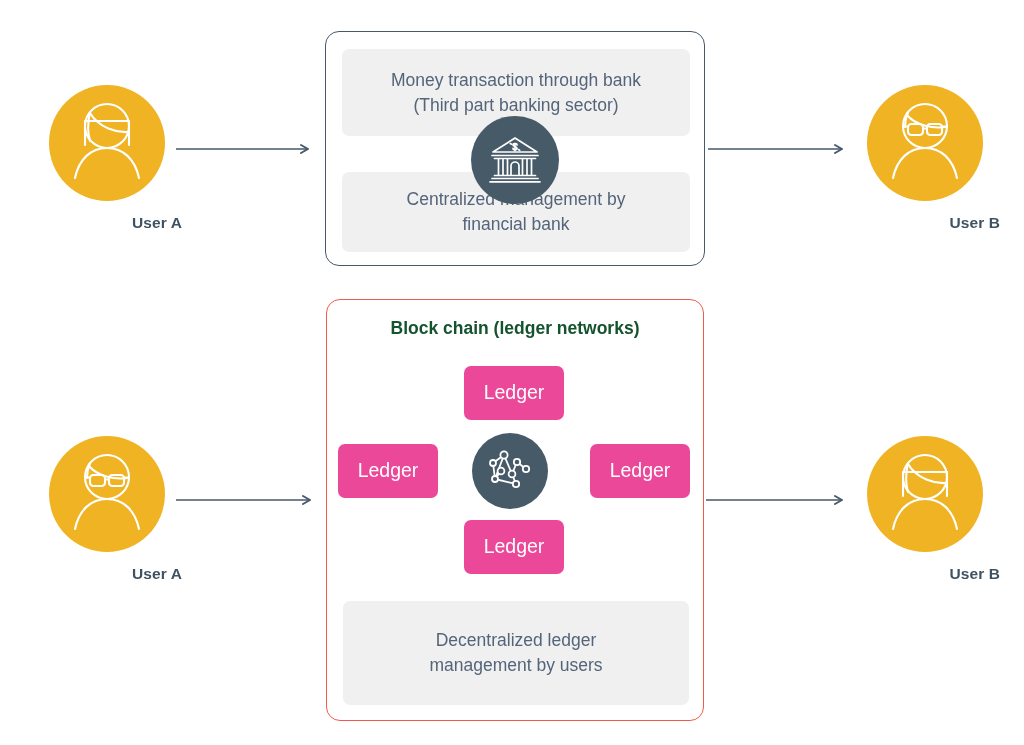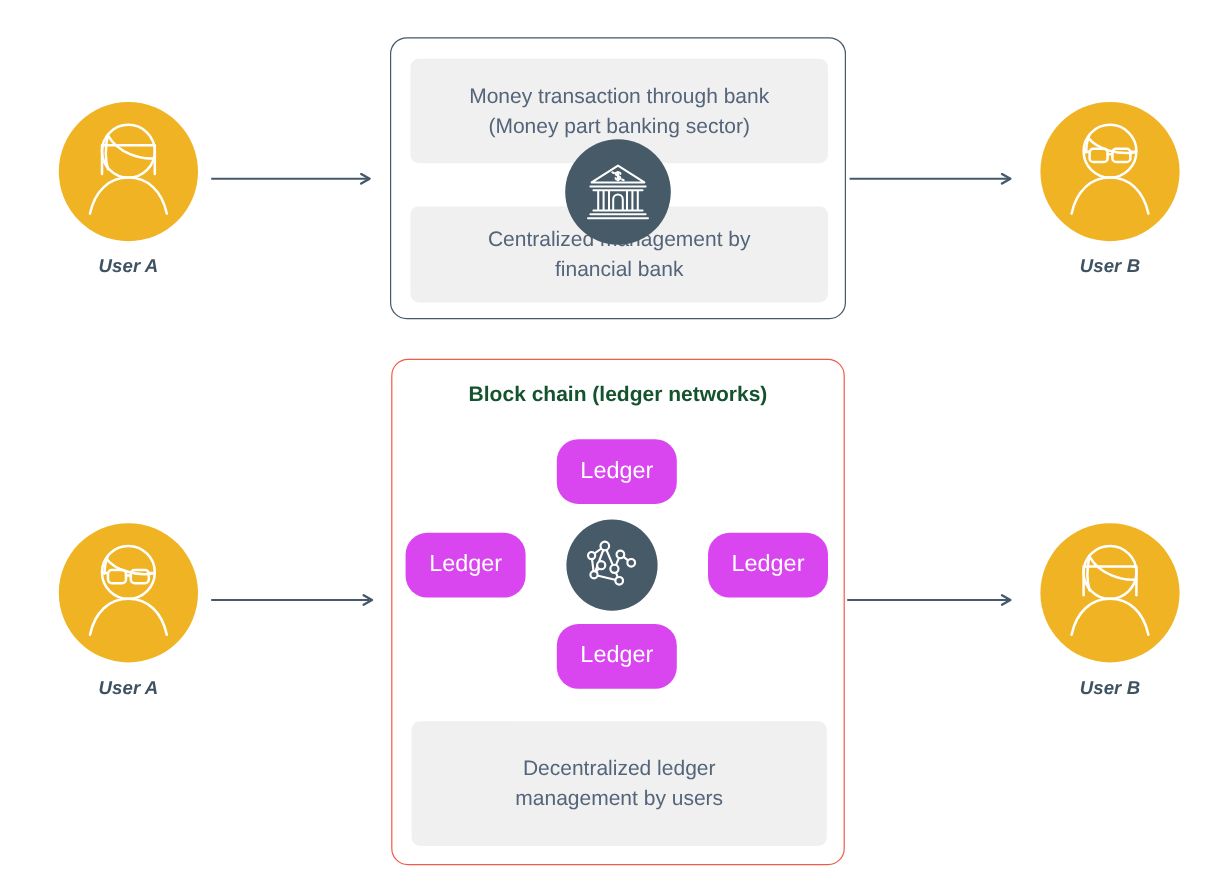--- a/index.html
+++ b/index.html
@@ -17,22 +17,21 @@
     width: 1024px;
     height: 745px;
     background: #ffffff;
     overflow: hidden;
   }
 
   
   .user-node {
     position: absolute;
     width: 150px;
-    text-align: center;
-    font-style: italic;
+    text-align: right;
   }
   .avatar {
     width: 116px;
     height: 116px;
     border-radius: 50%;
     background: #F0B323;
     margin: 0 auto;
     position: relative;
     display: block;
   }
@@ -93,22 +92,22 @@
     text-align: center;
     font-size: 17.5px;
     font-weight: bold;
     color: #14532d;
     line-height: 1;
   }
 
   
   .ledger {
     position: absolute;
-    background: #d946ef;
-    border-radius: 18px;
+    background: #ec4899;
+    border-radius: 7px;
     display: flex;
     align-items: center;
     justify-content: center;
     color: #ffffff;
     font-size: 19.5px;
     line-height: 1;
     box-sizing: border-box;
   }
 
   
@@ -157,21 +156,21 @@
           <path d="M26 93 C30 74 42 63 58 63 C74 63 86 74 90 93"></path>
         </g>
       </svg>
     </div>
     <div class="user-label">User A</div>
   </div>
 
   <div class="panel panel-bank" style="left:325px; top:31px; width:380px; height:235px;">
     <div class="grey-box" style="left:16px; top:17px; width:348px; height:87px; flex-direction:column;">
       <span>Money transaction through bank</span>
-      <span>(Money part banking sector)</span>
+      <span>(Third part banking sector)</span>
     </div>
 
     <div class="grey-box" style="left:16px; top:140px; width:348px; height:80px; flex-direction:column;">
       <span>Centralized management by</span>
       <span>financial bank</span>
     </div>
 
     <div class="dark-circle" style="left:145px; top:84px; width:88px; height:88px;">
       <svg width="56" height="52" viewBox="0 0 56 52" xmlns="http://www.w3.org/2000/svg">
         <g fill="none" stroke="#ffffff" stroke-width="1.7" stroke-linecap="round" stroke-linejoin="round">

